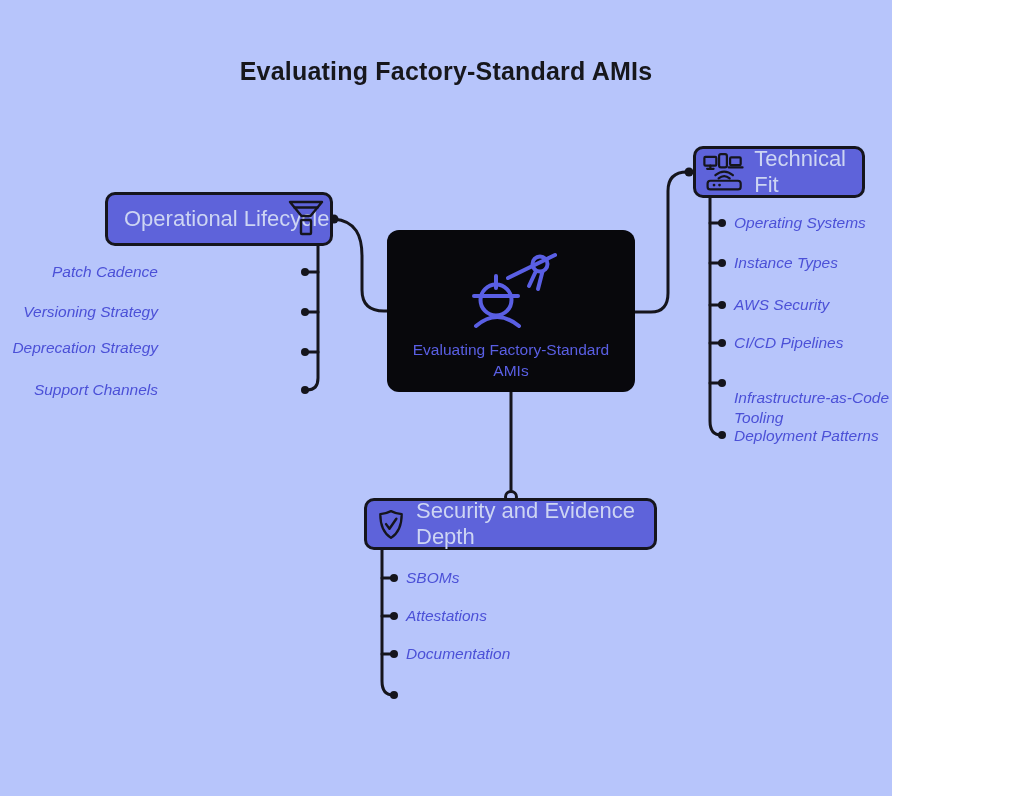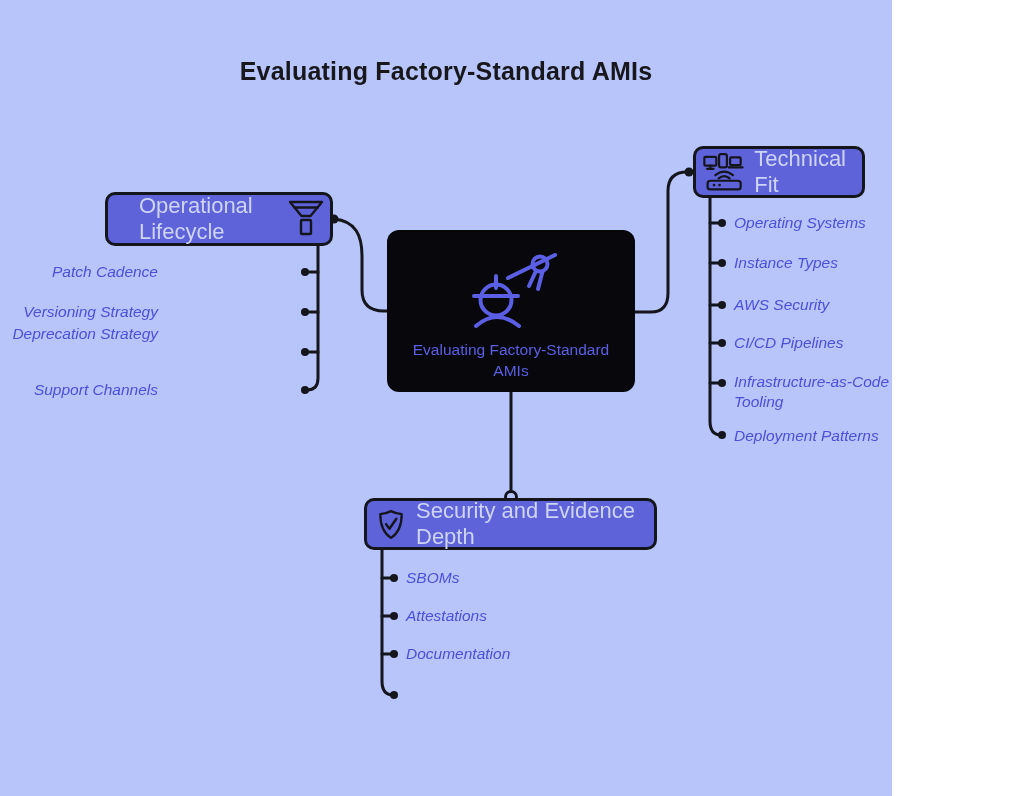--- a/index.html
+++ b/index.html
@@ -23,21 +23,21 @@
   .link { fill:none; stroke:var(--line); stroke-width:3; stroke-linecap:round; stroke-linejoin:round; }
   .dot  { fill:var(--line); stroke:none; }
   .ring { fill:var(--background); stroke:var(--line); stroke-width:3; }
 
   .node {
     position:absolute; display:flex; align-items:center;
     background:var(--node_fill); border:3px solid var(--node_border);
     border-radius:10px; color:var(--node_text); font-size:22px;
     cursor:pointer;
   }
-  .node-operational { left:105px; top:192px; width:228px; height:54px; padding-left:31px; }
+  .node-operational { left:105px; top:192px; width:228px; height:54px; padding-left:16px; }
   .node-operational .icon-right { position:absolute; right:5px; top:4px; }
   .node-technical   { left:693px; top:146px; width:172px; height:52px; padding-left:7px; gap:9px; }
   .node-security    { left:364px; top:498px; width:293px; height:52px; padding-left:11px; gap:12px; }
 
   .node-center {
     position:absolute; left:387px; top:230px; width:248px; height:162px;
     background:var(--center_fill); border-radius:12px; cursor:pointer;
   }
   .node-center .center-icon { position:absolute; left:50%; top:12px; transform:translateX(-50%); }
   .node-center .center-label {
@@ -139,21 +139,21 @@
   <div class="node node-operational">
     <span>Operational Lifecycle</span>
     <svg class="ic icon-right" width="38" height="45" viewBox="0 0 38 45">
       <path d="M3 3 H35 L23.5 17 H14.5 Z"></path>
       <path d="M7.5 8.5 H30.5"></path>
       <rect x="14" y="21" width="10" height="14" rx="1"></rect>
     </svg>
   </div>
   <div class="item right-align" style="right:734px; top:262px;">Patch Cadence</div>
   <div class="item right-align" style="right:734px; top:302px;margin-left:20px;">Versioning Strategy</div>
-  <div class="item right-align" style="right:734px; top:324px;">Deprecation Strategy</div>
+  <div class="item right-align" style="right:734px; top:338px;">Deprecation Strategy</div>
   <div class="item right-align" style="right:734px; top:380px;">Support Channels</div>
 
   <div class="node node-technical">
     <svg class="ic" width="48" height="44" viewBox="0 0 46 42">
       <rect x="1.5" y="4.5" width="13" height="9.5" rx="1.2"></rect>
       <path d="M8 14 L8 17 M4.5 17.5 H11.5"></path>
       <rect x="17.5" y="1.5" width="8.5" height="14.5" rx="2"></rect>
       <rect x="29.5" y="5" width="11.5" height="8.5" rx="1.2"></rect>
       <path d="M28 16 H43"></path>
       <path d="M13.5 24.5 Q23 16.5 32.5 24.5"></path>
@@ -161,21 +161,21 @@
       <rect x="5" y="30.5" width="36" height="9.5" rx="3"></rect>
       <circle class="fill" cx="12" cy="35.2" r="1.5"></circle>
       <circle class="fill" cx="18" cy="35.2" r="1.5"></circle>
     </svg>
     <span>Technical Fit</span>
   </div>
   <div class="item" style="left:734px; top:213px;">Operating Systems</div>
   <div class="item" style="left:734px; top:253px;">Instance Types</div>
   <div class="item" style="left:734px; top:295px;">AWS Security</div>
   <div class="item" style="left:734px; top:333px;">CI/CD Pipelines</div>
-  <div class="item wrap" style="left:734px; top:372px;">Infrastructure-as-Code Tooling</div>
+  <div class="item wrap" style="left:734px; top:388px;">Infrastructure-as-Code Tooling</div>
   <div class="item" style="left:734px; top:426px;">Deployment Patterns</div>
 
   <div class="node node-security">
     <svg class="ic" width="31" height="37" viewBox="0 0 34 40">
       <path style="stroke-width:3" d="M17 2.5 C21 4.5 26.5 6 31 6.5 C31 19 27 31 17 37.5 C7 31 3 19 3 6.5 C7.5 6 13 4.5 17 2.5 Z"></path>
       <path style="stroke-width:3.2" d="M10.5 19.5 L15 25.5 L24 12.5"></path>
     </svg>
     <span>Security and Evidence Depth</span>
   </div>
   <div class="item" style="left:406px; top:568px;">SBOMs</div>

